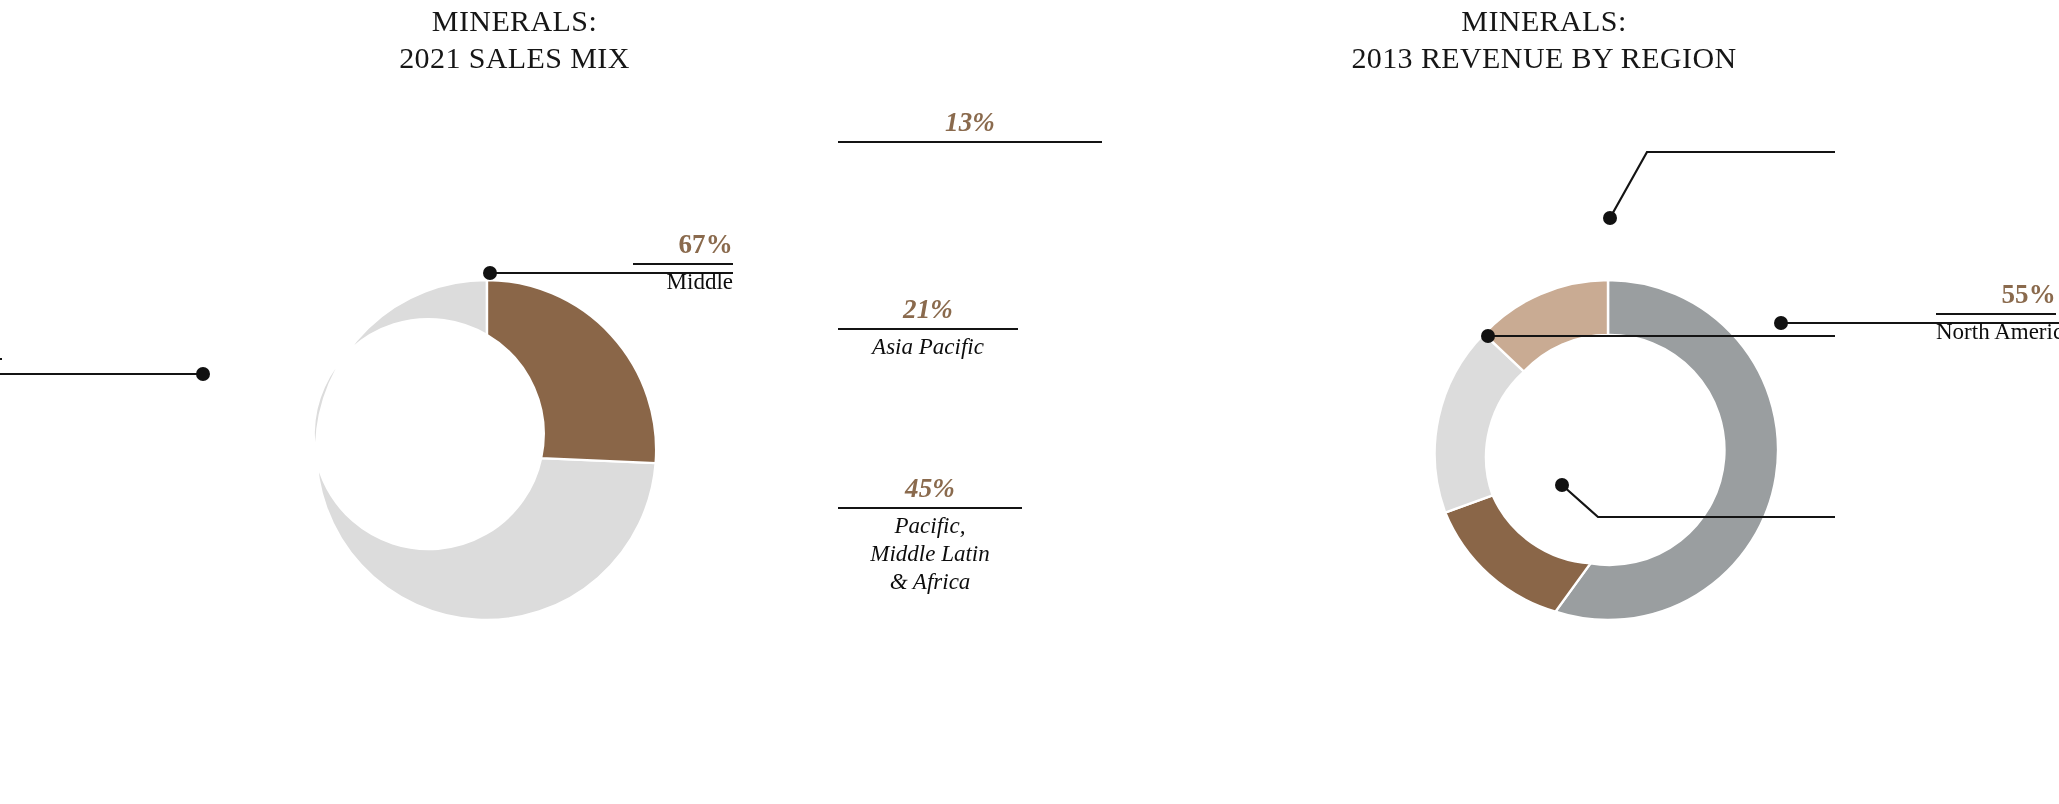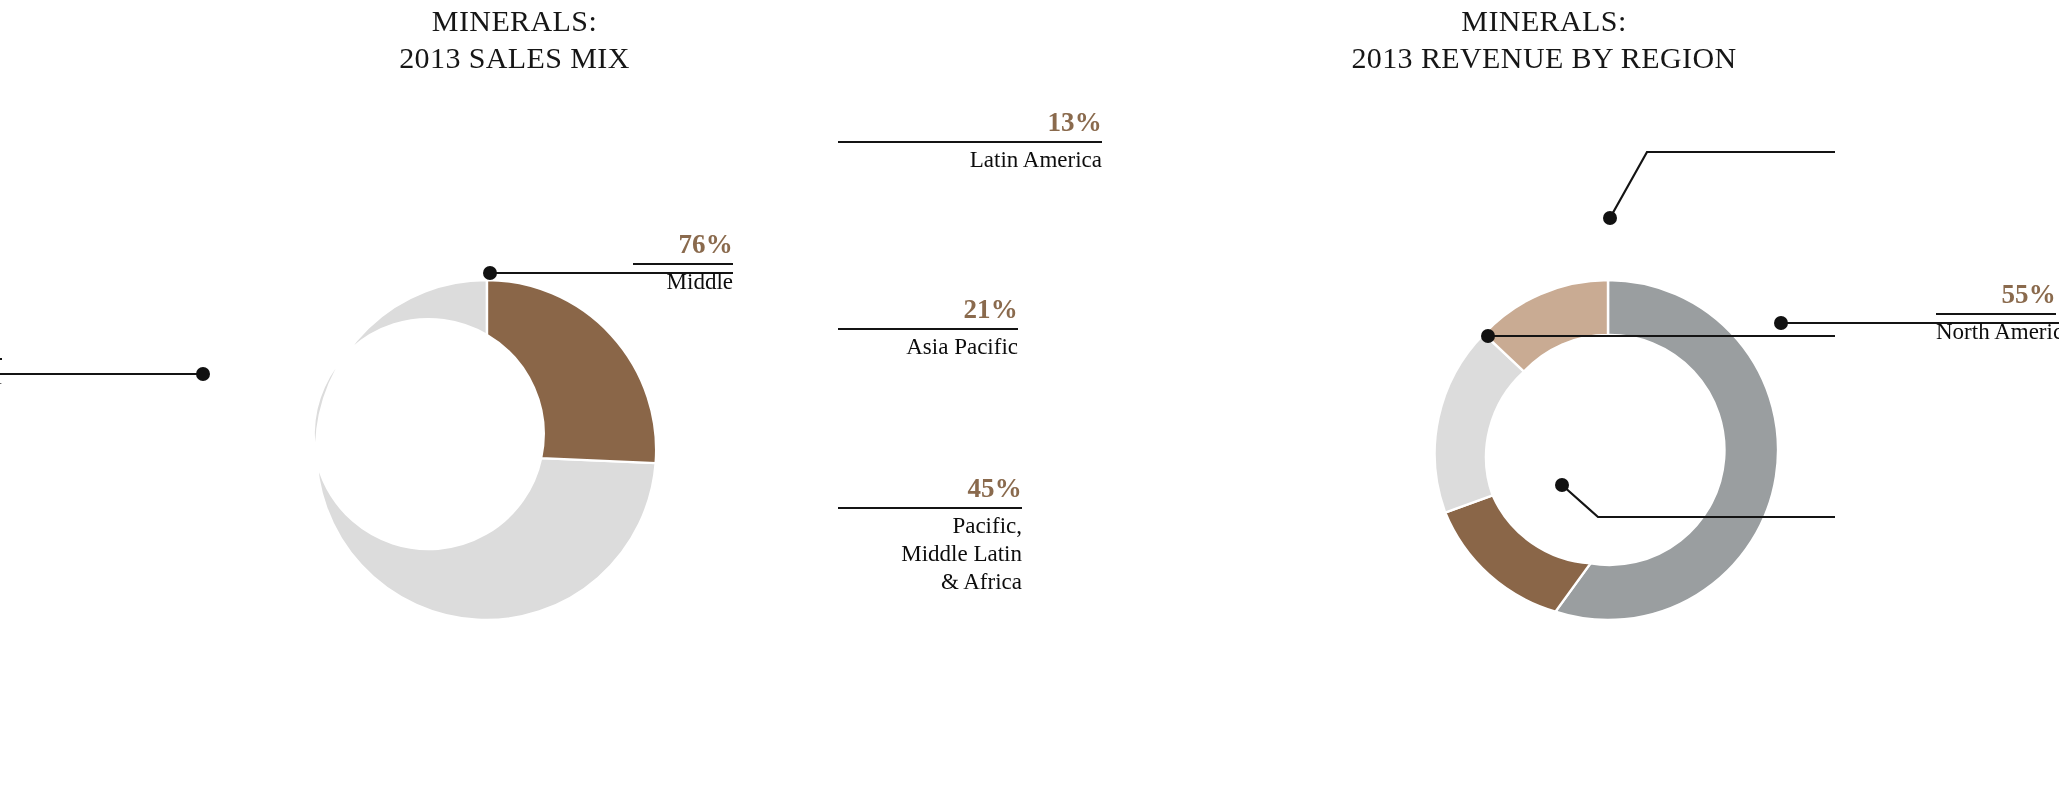--- a/index.html
+++ b/index.html
@@ -45,40 +45,40 @@
     height:0;border-top:2px solid #141414;margin:5px 0 3px 0;
   }
   .callout .cname{
     font-size:23px;
     color:#0d0d0d;
     line-height:1.22;
     white-space:nowrap;
   }
   .callout .cname .nline{display:block;}
   .callout.align-right{text-align:right;}
-  .callout.align-left{text-align:right;}
+  .callout.align-left{text-align:center;font-style:italic;}
 
   
   #callout-lithium{left:633px;top:230px;width:100px;}
   #callout-alkali{left:-108px;top:325px;width:110px;}
 
   
   #callout-north-america{left:1936px;top:280px;width:120px;text-align:right;}
   #callout-latin-america{left:838px;top:108px;width:264px;}
   #callout-asia-pacific{left:838px;top:295px;width:180px;}
   #callout-emea{left:838px;top:474px;width:184px;}
 </style>
 </head>
 <body>
 
 <div class="panel" id="panel-left">
 
   <div class="chart-title">
     <span class="t-line">MINERALS:</span>
-    <span class="t-line">2013 SALES MIX</span>
+    <span class="t-line">2021 SALES MIX</span>
   </div>
 
   <div class="donut-wrap" id="donut-left-wrap">
     <svg class="donut-svg" viewBox="0 0 340 340">
 
       <path fill="#dcdcdc" stroke="#ffffff" stroke-width="2.4" d="M 338.66 183.12
                A 170 170 0 1 1 170 0
                L 170 55
                A 115 115 0 1 0 224.12 178.14
                Z"></path>
@@ -94,21 +94,21 @@
   <svg class="leader-layer" id="leader-left" viewBox="0 0 1029 804" preserveAspectRatio="none">
 
     <line x1="490" y1="273" x2="733" y2="273" stroke="#141414" stroke-width="2.2"></line>
     <circle cx="490" cy="273" r="7" fill="#111111"></circle>
 
     <line x1="203" y1="374" x2="-4" y2="374" stroke="#141414" stroke-width="2.2"></line>
     <circle cx="203" cy="374" r="7" fill="#111111"></circle>
   </svg>
 
   <div class="callout align-right" id="callout-lithium">
-    <div class="pct">76%</div>
+    <div class="pct">67%</div>
     <div class="rule"></div>
     <div class="cname">
       <span class="nline">Middle</span>
     </div>
   </div>
 
   <div class="callout align-left" id="callout-alkali">
     <div class="pct">77%</div>
     <div class="rule"></div>
     <div class="cname">
@@ -175,23 +175,20 @@
   <div class="pct">55%</div>
   <div class="rule"></div>
   <div class="cname">
     <span class="nline">North America</span>
   </div>
 </div>
 
 <div class="callout align-left" id="callout-latin-america">
   <div class="pct">13%</div>
   <div class="rule"></div>
-  <div class="cname">
-    <span class="nline">Latin America</span>
-  </div>
 </div>
 
 <div class="callout align-left" id="callout-asia-pacific">
   <div class="pct">21%</div>
   <div class="rule"></div>
   <div class="cname">
     <span class="nline">Asia Pacific</span>
   </div>
 </div>
 

